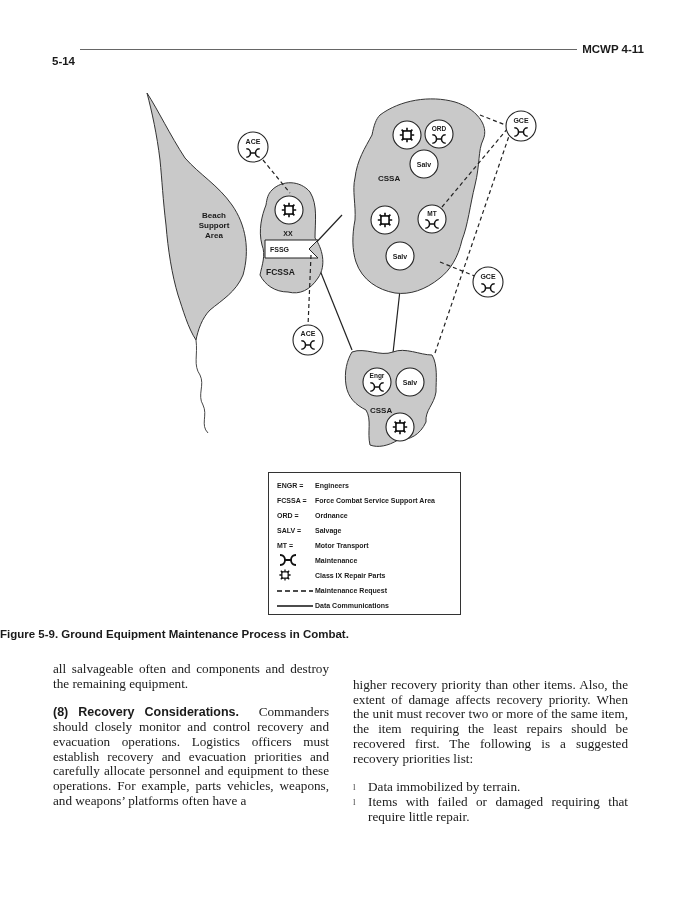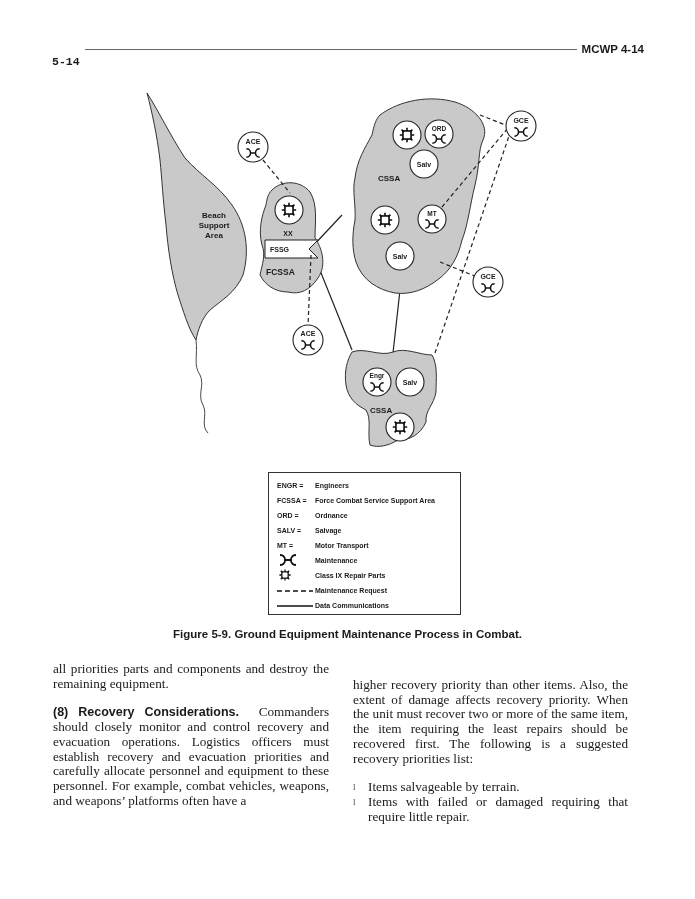--- a/index.html
+++ b/index.html
@@ -1,46 +1,46 @@
 <!DOCTYPE html>
 <html><head>
 <meta charset="utf-8">
 <style>
   html, body { margin: 0; padding: 0; background: #ffffff; }
   body { width: 695px; height: 899px; position: relative; overflow: hidden; font-family: "Liberation Serif", serif; color: #1a1a1a; }
   .header { position: absolute; top: 41px; left: 52px; width: 592px; height: 16px; display: flex; align-items: center; }
-  .header .pg { font-family: Liberation Mono, monospace; font-weight: bold; font-size: 11.5px; margin-top: 24px; }
+  .header .pg { font-family: Liberation Sans, sans-serif; font-weight: bold; font-size: 11.5px; margin-top: 24px; }
   .header .rule { flex: 1; height: 1px; background: #666; margin: 0 5px; }
   .header .pub { font-family: "Liberation Sans", sans-serif; font-weight: bold; font-size: 11.5px; }
   .figure { position: absolute; left: 0; top: 0; width: 695px; height: 899px; pointer-events: none; }
   .figure svg { position: absolute; left: 0; top: 0; }
   .svgtxt { font-family: "Liberation Sans", sans-serif; font-weight: bold; fill: #1a1a1a; }
   .legend { position: absolute; left: 268px; top: 472px; width: 193px; height: 143px; border: 1px solid #333; box-sizing: border-box; background: #fff; font-family: "Liberation Sans", sans-serif; font-weight: bold; font-size: 7px; }
   .legend .row { position: absolute; left: 8px; display: flex; align-items: center; height: 12px; }
   .legend .key { width: 38px; display: inline-block; }
   .legend .val { display: inline-block; white-space: nowrap; }
-  .caption { position: absolute; top: 628px; left: 0; width: 695px; text-align: center; font-family: "Liberation Sans", sans-serif; font-weight: bold; font-size: 11.5px; }
+  .caption { position: absolute; top: 628px; left: 0; width: 695px; text-align: left; font-family: "Liberation Sans", sans-serif; font-weight: bold; font-size: 11.5px; }
   .col { position: absolute; font-size: 13.2px; line-height: 14.7px; text-align: justify; }
   .col p { margin: 0; }
   .col-left { left: 53px; top: 662px; width: 276px; }
   .col-right { left: 353px; top: 678px; width: 275px; }
   .col .gap { height: 14px; }
   .col .heading { font-family: "Liberation Sans", sans-serif; font-weight: bold; font-size: 12.5px; }
   .bullets { margin-top: 14px; }
   .bullet { display: flex; }
   .bullet .mark { width: 15px; font-size: 9px; line-height: 14.7px; color: #444; }
   .bullet .txt { flex: 1; text-align: justify; }
 </style>
 </head>
 <body>
 
 <div class="header">
   <span class="pg">5-14</span>
   <span class="rule"></span>
-  <span class="pub">MCWP 4-14</span>
+  <span class="pub">MCWP 4-11</span>
 </div>
 
 <div class="figure">
 <svg width="695" height="899" viewBox="0 0 695 899" xmlns="http://www.w3.org/2000/svg">
   <defs>
     <symbol id="maint" viewBox="-10 -6 20 12">
       <path d="M-8,-5 C-3,-5 -3,0 -3,0 M-8,5 C-3,5 -3,0 -3,0 M-3,0 L3,0 M8,-5 C3,-5 3,0 3,0 M8,5 C3,5 3,0 3,0" fill="none" stroke="#111" stroke-width="1.8"></path>
     </symbol>
     <symbol id="gear" viewBox="-10 -10 20 20">
       <rect x="-4.5" y="-4.5" width="9" height="9" fill="none" stroke="#111" stroke-width="1.8" transform="rotate(0)"></rect>
@@ -164,30 +164,30 @@
     <span class="key"><svg width="36" height="4">
           <line x1="0" y1="2" x2="36" y2="2" stroke="#111" stroke-width="1.4"></line>
         </svg></span>
     <span class="val">Data Communications</span>
   </div>
 </div>
 
 <div class="caption">Figure 5-9. Ground Equipment Maintenance Process in Combat.</div>
 
 <div class="col col-left">
-  <p>all priorities parts and components and destroy the remaining equipment.</p>
+  <p>all salvageable often and components and destroy the remaining equipment.</p>
   <div class="gap"></div>
-  <p><span class="heading">(8) Recovery Considerations.</span>&nbsp; <span>Commanders should closely monitor and control recovery and evacuation operations. Logistics officers must establish recovery and evacuation priorities and carefully allocate personnel and equipment to these personnel. For example, combat vehicles, weapons, and weapons’ platforms often have a</span></p>
+  <p><span class="heading">(8) Recovery Considerations.</span>&nbsp; <span>Commanders should closely monitor and control recovery and evacuation operations. Logistics officers must establish recovery and evacuation priorities and carefully allocate personnel and equipment to these operations. For example, parts vehicles, weapons, and weapons’ platforms often have a</span></p>
 </div>
 
 <div class="col col-right">
   <p>higher recovery priority than other items. Also, the extent of damage affects recovery priority. When the unit must recover two or more of the same item, the item requiring the least repairs should be recovered first. The following is a suggested recovery priorities list:</p>
   <div class="bullets">
     <div class="bullet">
       <span class="mark">l</span>
-      <span class="txt">Items salvageable by terrain.</span>
+      <span class="txt">Data immobilized by terrain.</span>
     </div>
     <div class="bullet">
       <span class="mark">l</span>
       <span class="txt">Items with failed or damaged requiring that require little repair.</span>
     </div>
   </div>
 </div>
 
 </body></html>

